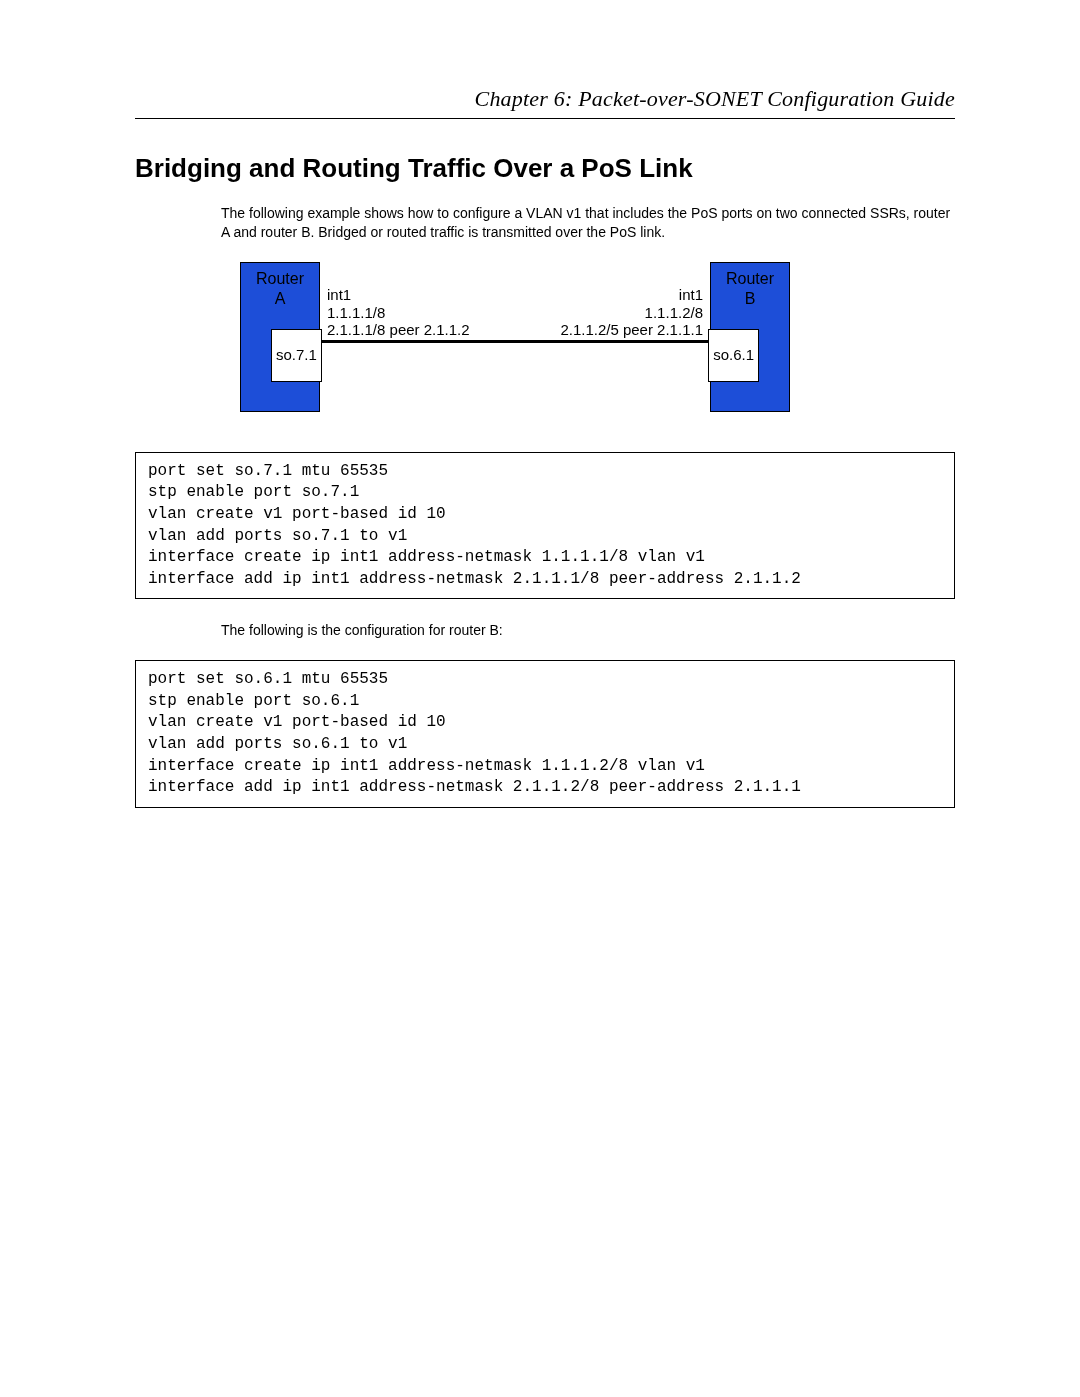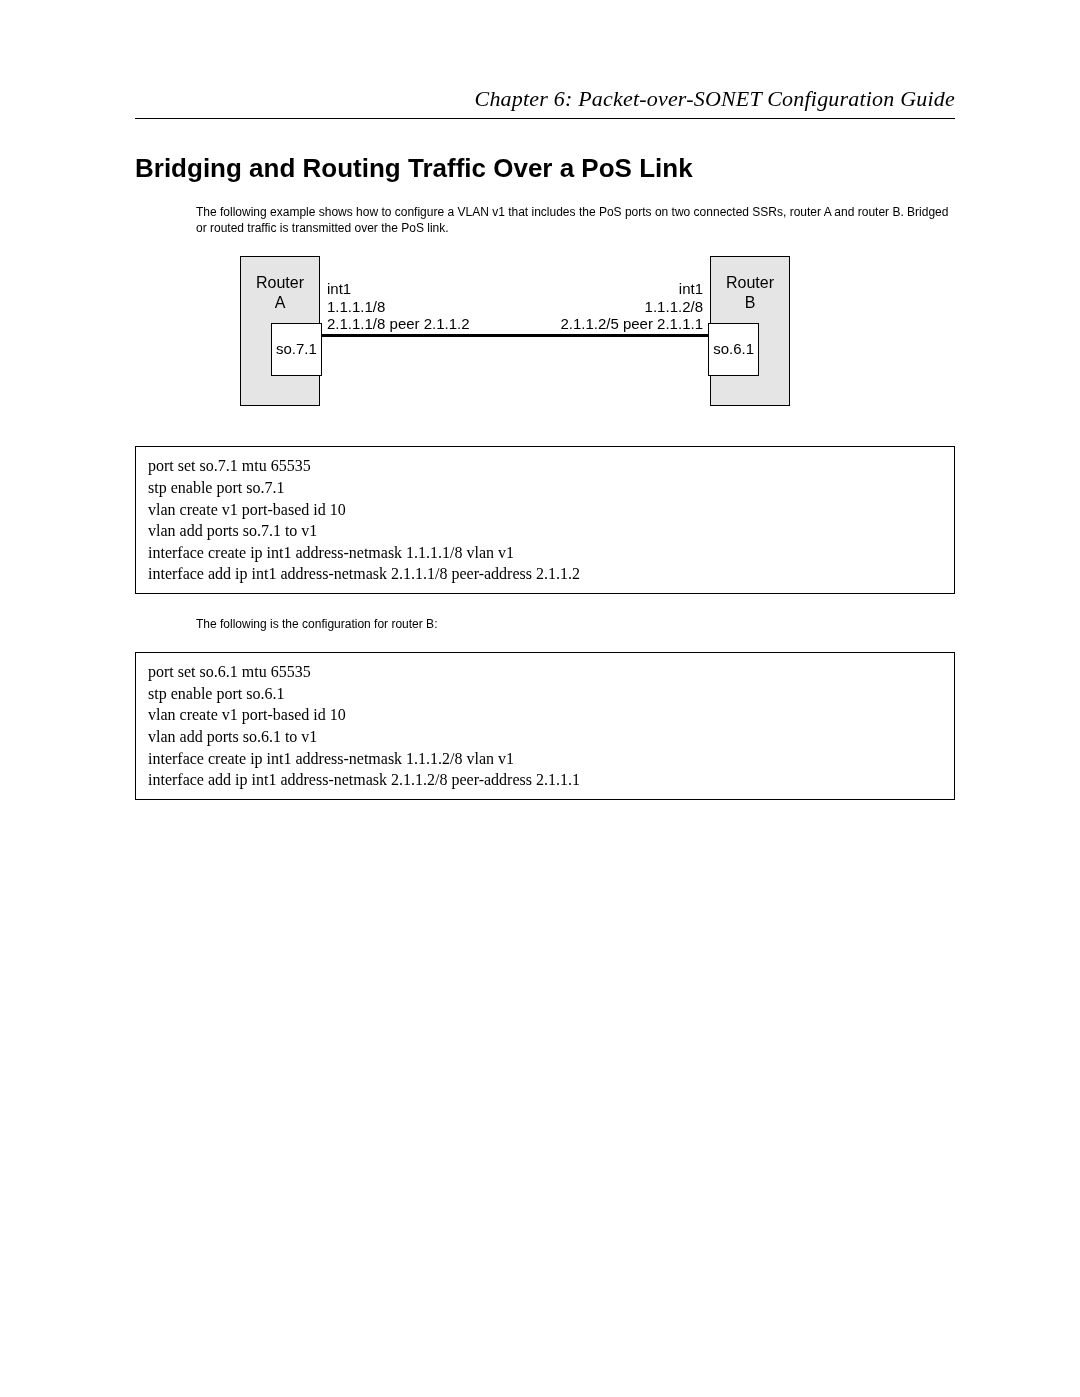--- a/index.html
+++ b/index.html
@@ -31,45 +31,45 @@
 
   .section-title {
     font-family: "Segoe UI", "Helvetica Neue", Arial, sans-serif;
     font-weight: 700;
     font-size: 26px;
     margin: 34px 0 20px 0;
   }
 
   .body-para {
     font-family: Arial, Helvetica, sans-serif;
-    font-size: 12px;
+    font-size: 14px;
     line-height: 1.35;
-    margin: 0 0 20px 61px;
+    margin: 0 0 20px 86px;
   }
 
   
   .diagram-wrap {
     margin: 10px 0 30px 100px;
     width: 560px;
   }
   .diagram {
     position: relative;
     width: 560px;
     height: 160px;
     font-family: Arial, Helvetica, sans-serif;
     font-size: 16px;
   }
   .router-box {
     position: absolute;
     border: 1px solid #000;
     box-sizing: border-box;
     text-align: center;
-    padding-top: 16px;
+    padding-top: 6px;
     line-height: 1.25;
-    background: #e5e5e5;
+    background: #1d4ed8;
   }
   .router-a { left: 5px;  top: 0; width: 80px; height: 150px; }
   .router-b { right: 5px; top: 0; width: 80px; height: 150px; }
 
   .port-label {
     position: absolute;
     border: 1px solid #000;
     font-size: 15px;
     padding: 16px 4px;
     background: #fff;
@@ -93,21 +93,21 @@
     white-space: nowrap;
   }
   .if-left  { left: 92px;  top: 24px; text-align: left; }
   .if-right { right: 92px; top: 24px; text-align: right; }
   .peer-left  { left: 92px;  top: 59px; }
   .peer-right { right: 92px; top: 59px; }
 
   
   .code-block {
     border: 1px solid #000;
-    font-family: Liberation Serif, serif;
+    font-family: Liberation Mono, monospace;
     font-size: 16px;
     line-height: 1.35;
     padding: 8px 12px;
     white-space: pre;
     margin: 6px 0 22px 0;
   }
 
   
   .footer {
     position: absolute;

